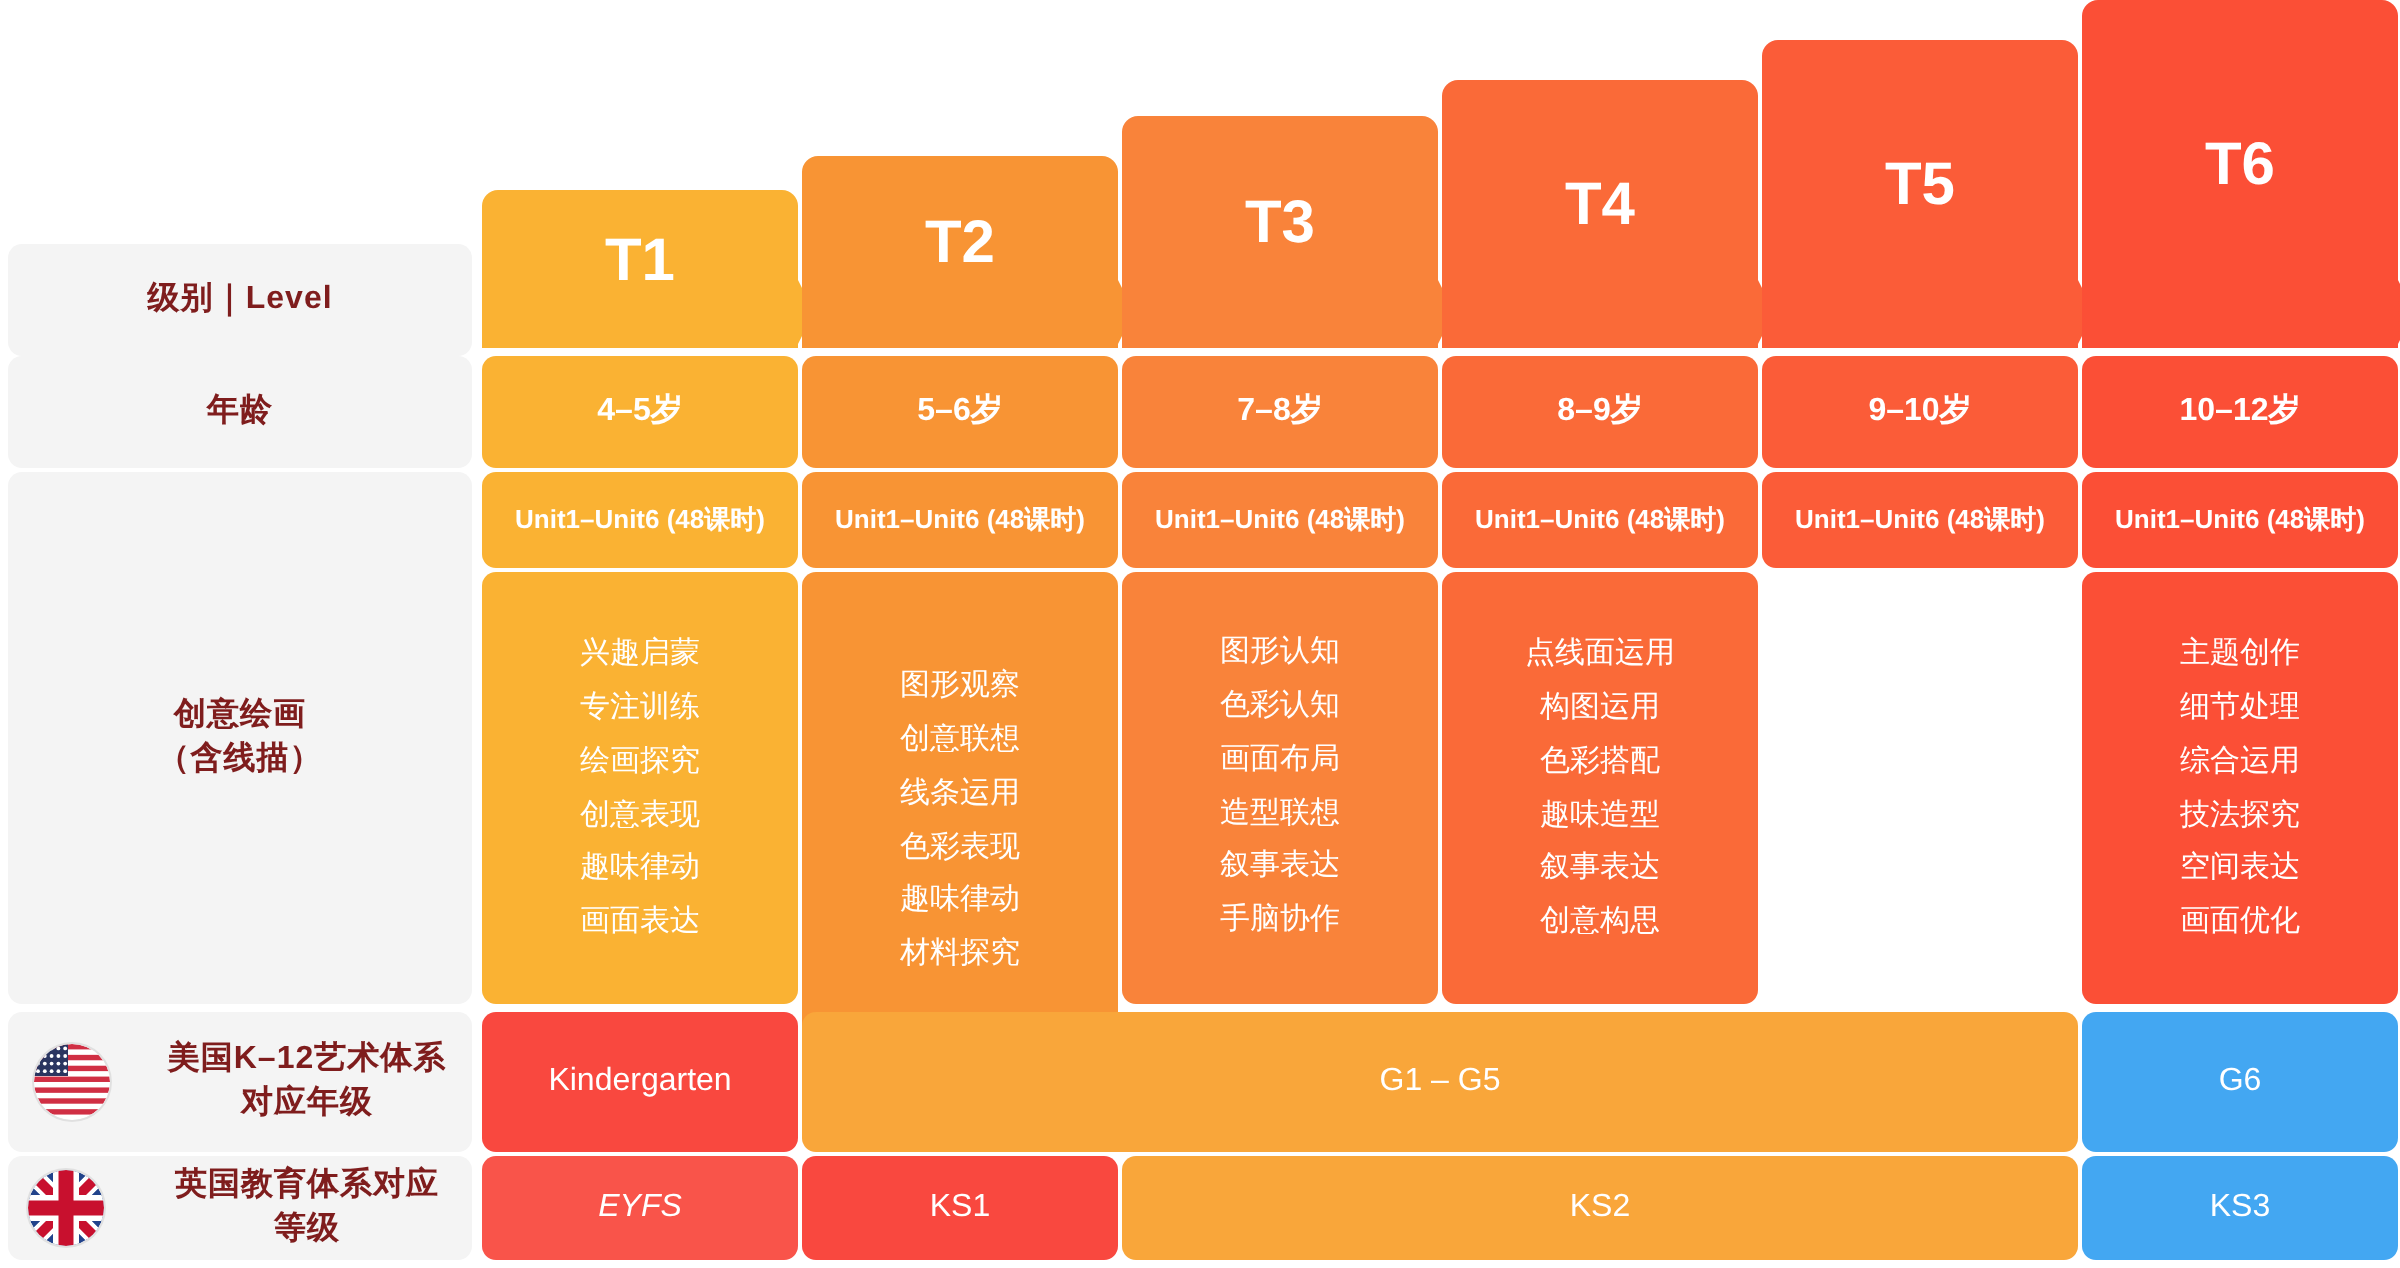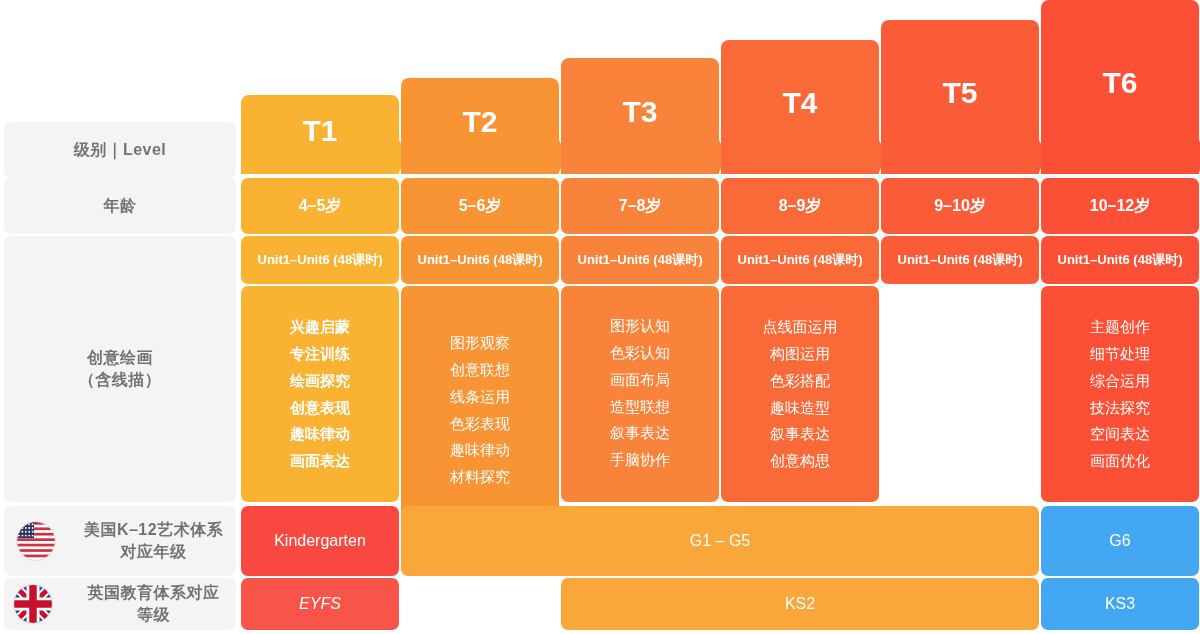--- a/index.html
+++ b/index.html
@@ -27,21 +27,21 @@
     line-height:1.35;
   }
   .label-cell {
     background:#f4f4f4;
     color:#444444;
     font-weight:bold;
     border-radius:7px;
   }
 
   
-  .lbl-text { font-size:16px; color:#737373; font-weight:bold; letter-spacing:.5px; }
+  .lbl-text { font-size:16px; color:#7f1d1d; font-weight:bold; letter-spacing:.5px; }
 
   .flagrow {
     display:flex; align-items:center; justify-content:center; gap:29px;
     width:100%; padding:0 10px;
   }
   .flag {
     width:38px;height:38px;border-radius:50%;
     flex:0 0 38px;
     overflow:hidden; position:relative;
     box-shadow:0 0 0 1px rgba(0,0,0,.08);
@@ -207,21 +207,21 @@
     <div class="cell age" style="background: rgb(249, 131, 58); left: 561px; top: 178px; width: 158px; height: 56px;">7–8岁</div>
     <div class="cell age" style="background: rgb(250, 106, 56); left: 721px; top: 178px; width: 158px; height: 56px;">8–9岁</div>
     <div class="cell age" style="background: rgb(251, 92, 56); left: 881px; top: 178px; width: 158px; height: 56px;">9–10岁</div>
     <div class="cell age" style="background: rgb(251, 79, 54); left: 1041px; top: 178px; width: 158px; height: 56px;">10–12岁</div>
     <div class="cell unit" style="background: rgb(250, 178, 51); left: 241px; top: 236px; width: 158px; height: 48px;">Unit1–Unit6 (48课时)</div>
     <div class="cell unit" style="background: rgb(248, 148, 52); left: 401px; top: 236px; width: 158px; height: 48px;">Unit1–Unit6 (48课时)</div>
     <div class="cell unit" style="background: rgb(249, 131, 58); left: 561px; top: 236px; width: 158px; height: 48px;">Unit1–Unit6 (48课时)</div>
     <div class="cell unit" style="background: rgb(250, 106, 56); left: 721px; top: 236px; width: 158px; height: 48px;">Unit1–Unit6 (48课时)</div>
     <div class="cell unit" style="background: rgb(251, 92, 56); left: 881px; top: 236px; width: 158px; height: 48px;">Unit1–Unit6 (48课时)</div>
     <div class="cell unit" style="background: rgb(251, 79, 54); left: 1041px; top: 236px; width: 158px; height: 48px;">Unit1–Unit6 (48课时)</div>
-    <div class="cell list" style="background: rgb(250, 178, 51); left: 241px; top: 286px; width: 158px; height: 216px; font-weight: bold;">
+    <div class="cell list" style="background: rgb(250, 178, 51); left: 241px; top: 286px; width: 158px; height: 216px;">
       <span>兴趣启蒙</span>
       <span>专注训练</span>
       <span>绘画探究</span>
       <span>创意表现</span>
       <span>趣味律动</span>
       <span>画面表达</span>
     </div>
     <div class="cell list" style="background: rgb(248, 148, 52); left: 401px; top: 286px; width: 158px; height: 248px;">
       <span>图形观察</span>
       <span>创意联想</span>
@@ -251,15 +251,16 @@
       <span>细节处理</span>
       <span>综合运用</span>
       <span>技法探究</span>
       <span>空间表达</span>
       <span>画面优化</span>
     </div>
     <div class="cell grade" style="background: rgb(249, 72, 63); left: 241px; top: 506px; width: 158px; height: 70px;">Kindergarten</div>
     <div class="cell grade" style="background: rgb(249, 166, 58); left: 401px; top: 506px; width: 638px; height: 70px;">G1 – G5</div>
     <div class="cell grade" style="background: rgb(67, 167, 242); left: 1041px; top: 506px; width: 158px; height: 70px;">G6</div>
     <div class="cell grade" style="background: rgb(249, 84, 74); left: 241px; top: 578px; width: 158px; height: 52px; font-style: italic;">EYFS</div>
+    <div class="cell grade" style="background: rgb(249, 72, 63); left: 401px; top: 578px; width: 158px; height: 52px;">KS1</div>
     <div class="cell grade" style="background: rgb(249, 166, 58); left: 561px; top: 578px; width: 478px; height: 52px;">KS2</div>
     <div class="cell grade" style="background: rgb(67, 167, 242); left: 1041px; top: 578px; width: 158px; height: 52px;">KS3</div>
   </div>
 
 </body></html>

